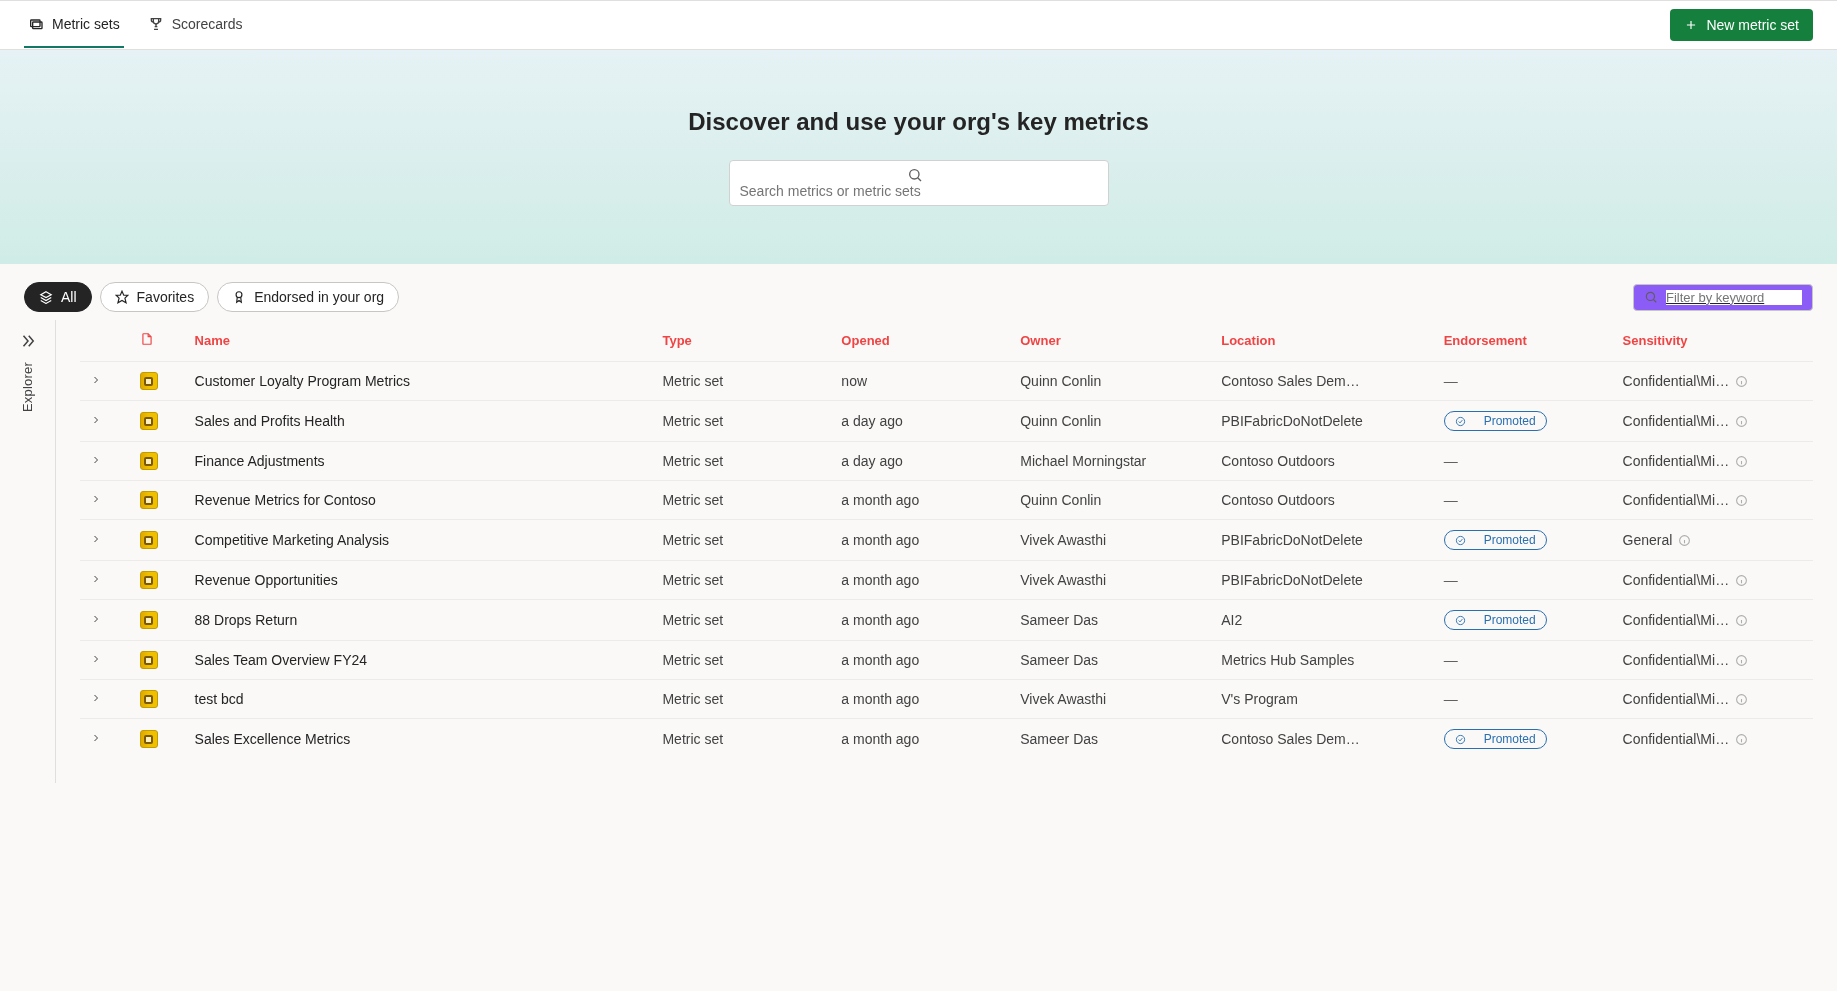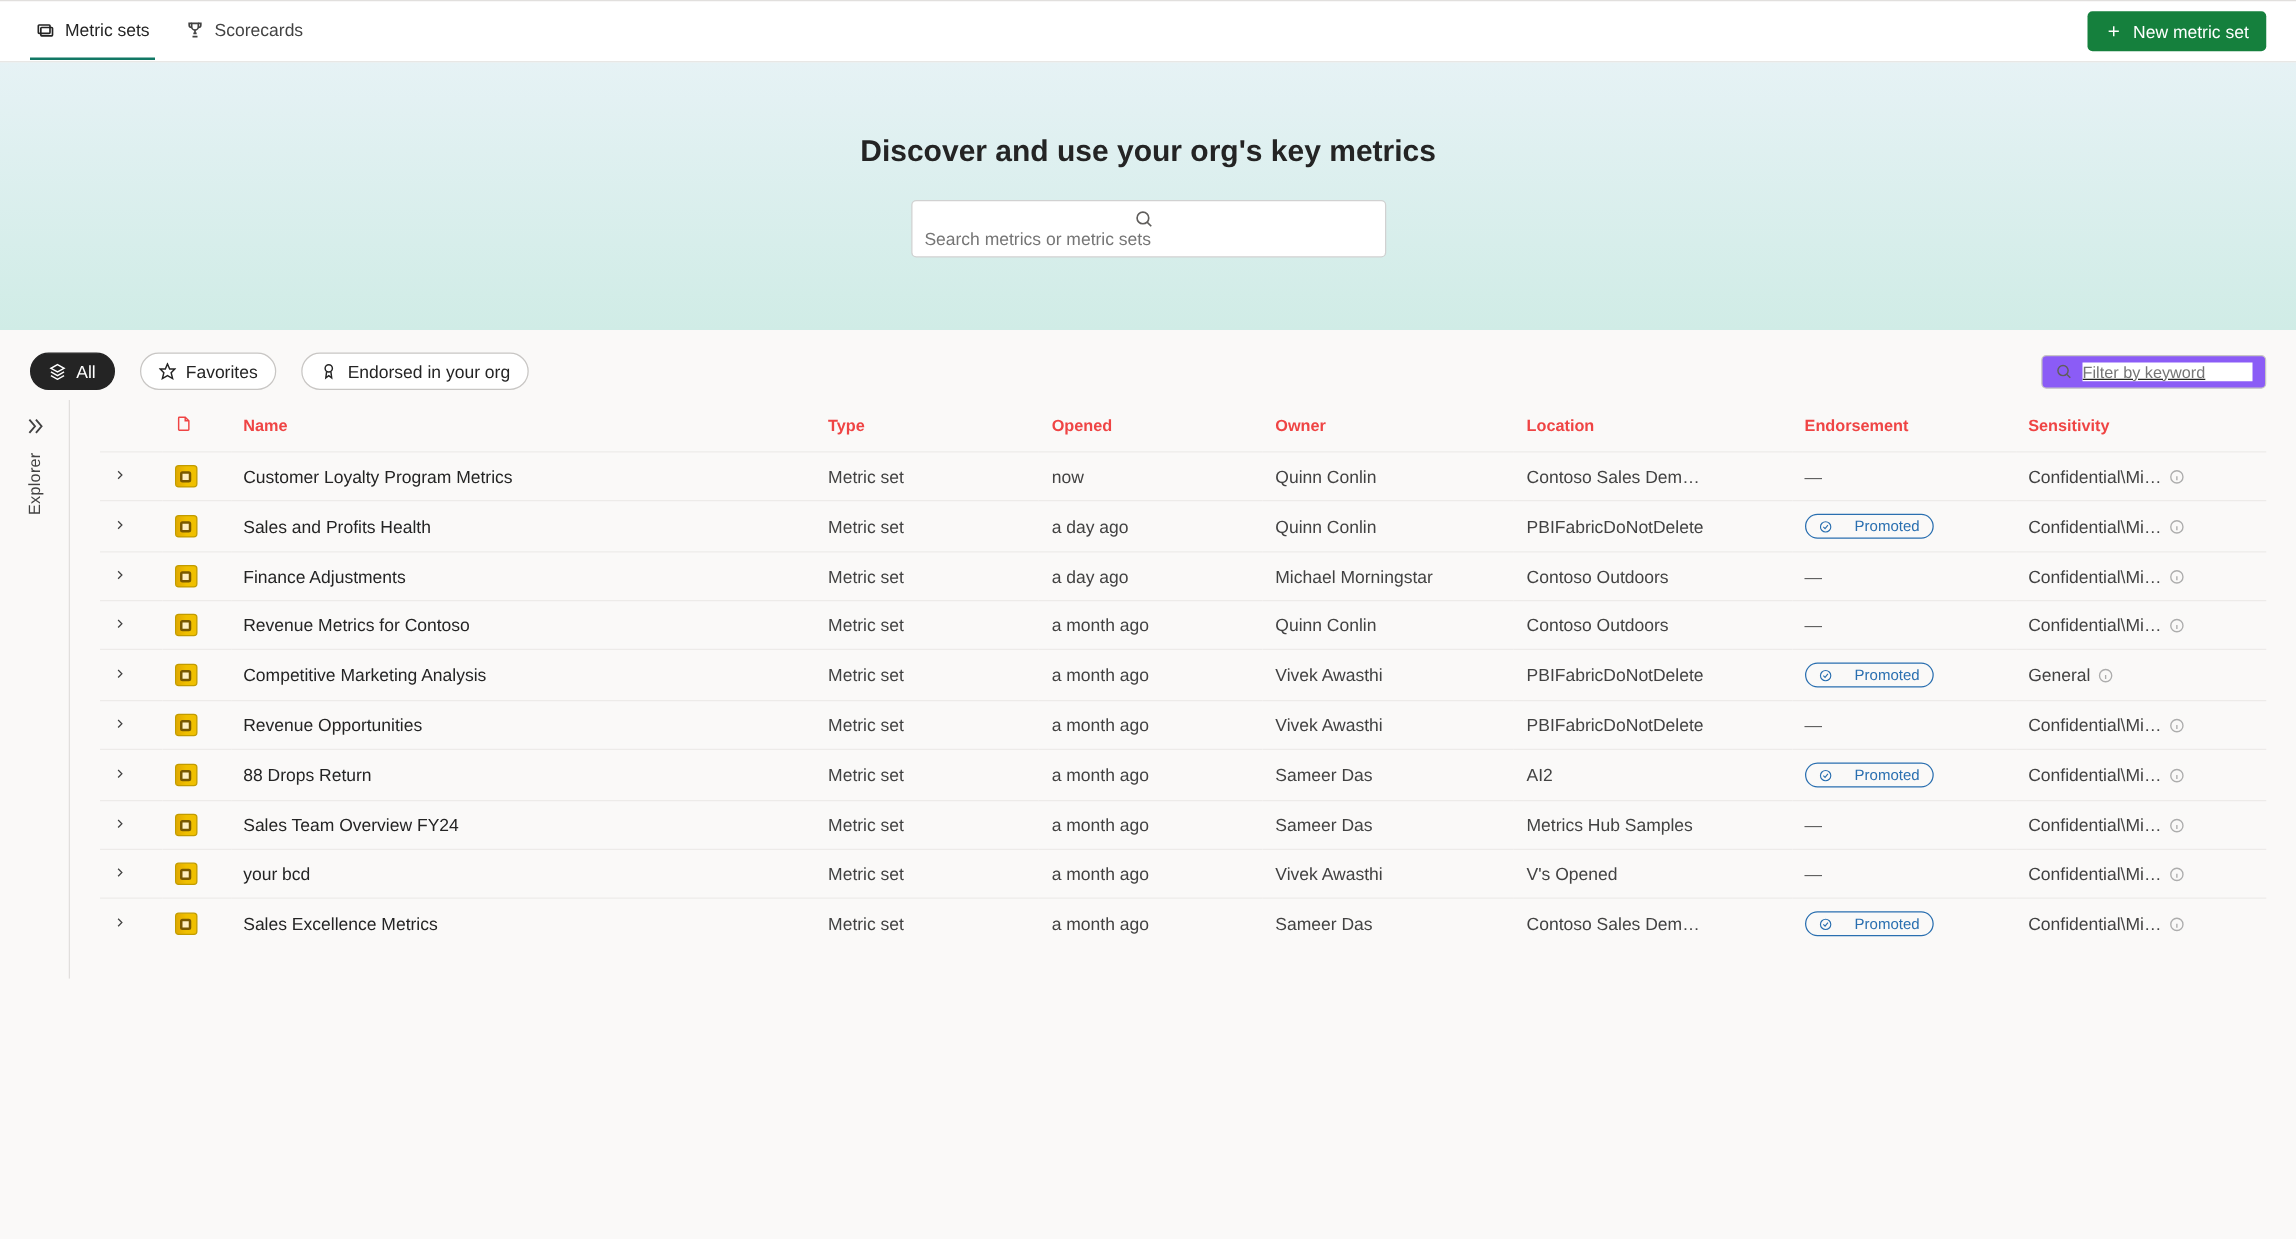--- a/index.html
+++ b/index.html
@@ -62,21 +62,21 @@
   .search-wrap svg { width: 16px; height: 16px; color: #605e5c; margin-right: 8px; flex-shrink:0; }
   .search-wrap input { border: none; outline: none; width: 100%; font-size: 14px; }
   .hero-note { font-size: 12px; color: #605e5c; margin-top: 18px; }
   .hero-note a { color: #107c5b; text-decoration: none; }
   .toolbar {
     display: flex;
     align-items: center;
     justify-content: space-between;
     padding: 18px 24px 8px;
   }
-  .chips { display: flex; gap: 20px; }
+  .chips { display: flex; gap: 8px; }
   .chip {
     display: inline-flex;
     align-items: center;
     gap: 8px;
     border: 1px solid #c8c6c4;
     background: #fff;
     border-radius: 999px;
     padding: 6px 14px;
     font-size: 14px;
     cursor: pointer;
@@ -481,25 +481,25 @@
               </div>
             </td>
           </tr>
           <tr>
             <td><svg class="chev" viewBox="0 0 24 24" fill="none" stroke="currentColor" stroke-width="2">
                 <path d="M9 6l6 6-6 6"></path>
               </svg></td>
             <td><span class="msicon">
                 <span></span>
               </span></td>
-            <td class="name">your bcd</td>
+            <td class="name">test bcd</td>
             <td>Metric set</td>
             <td>a month ago</td>
             <td>Vivek Awasthi</td>
-            <td>V's Opened</td>
+            <td>V's Program</td>
             <td><span class="dash">—</span></td>
             <td>
               <div class="sens">
                 <span>Confidential\Mi…</span>
                 <svg class="info" viewBox="0 0 24 24" fill="none" stroke="currentColor" stroke-width="2">
                   <circle cx="12" cy="12" r="9"></circle>
                   <path d="M12 8h.01M11 12h1v4h1"></path>
                 </svg>
               </div>
             </td>

